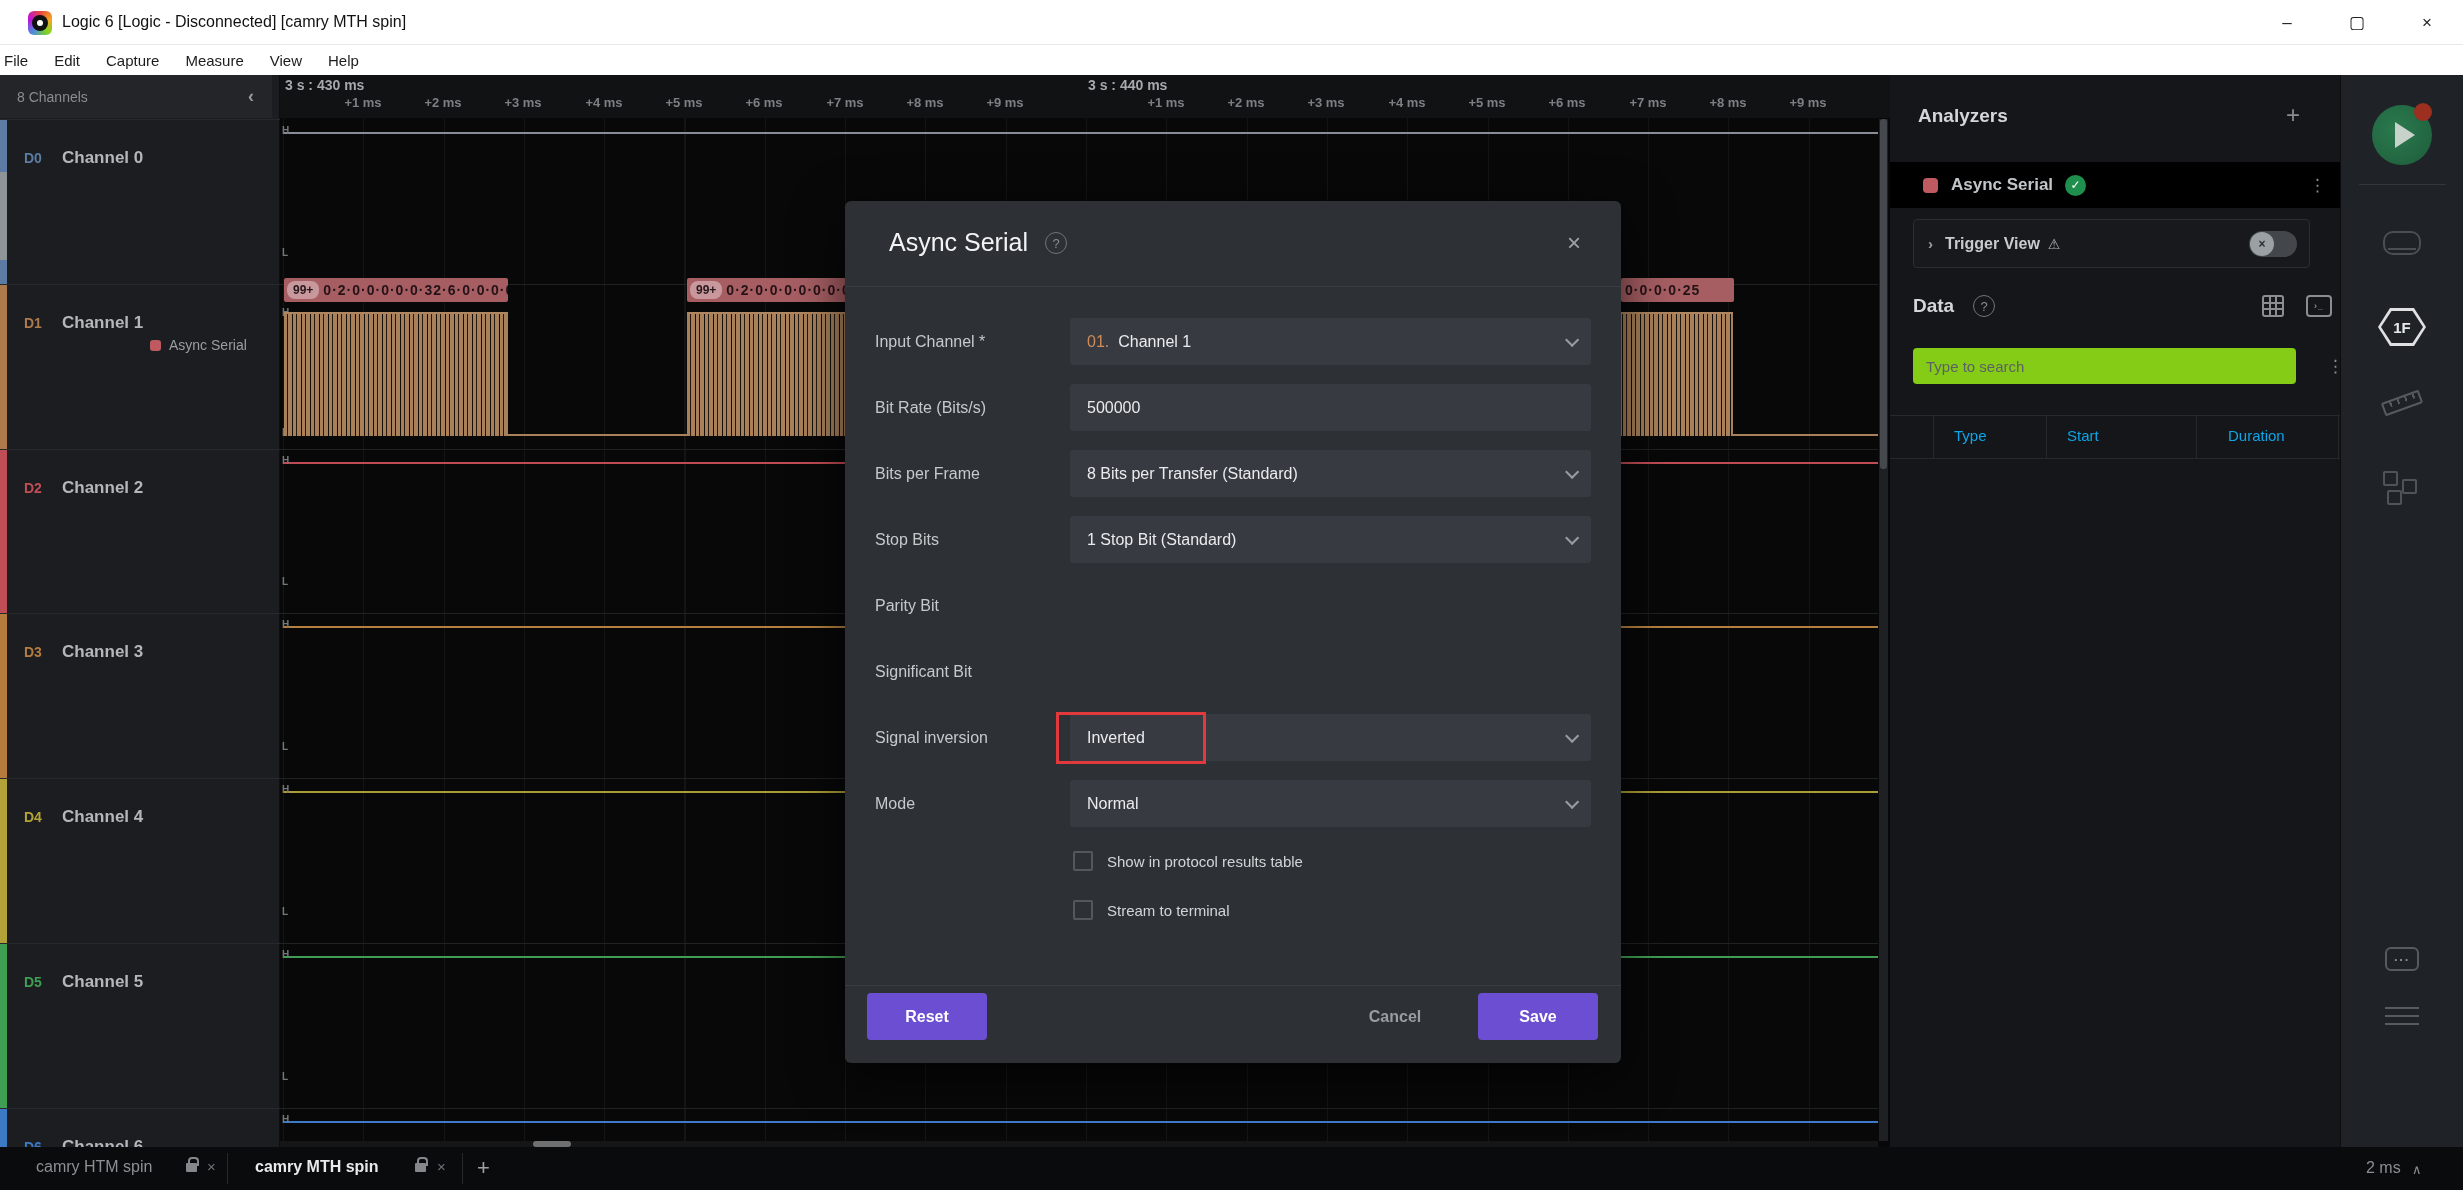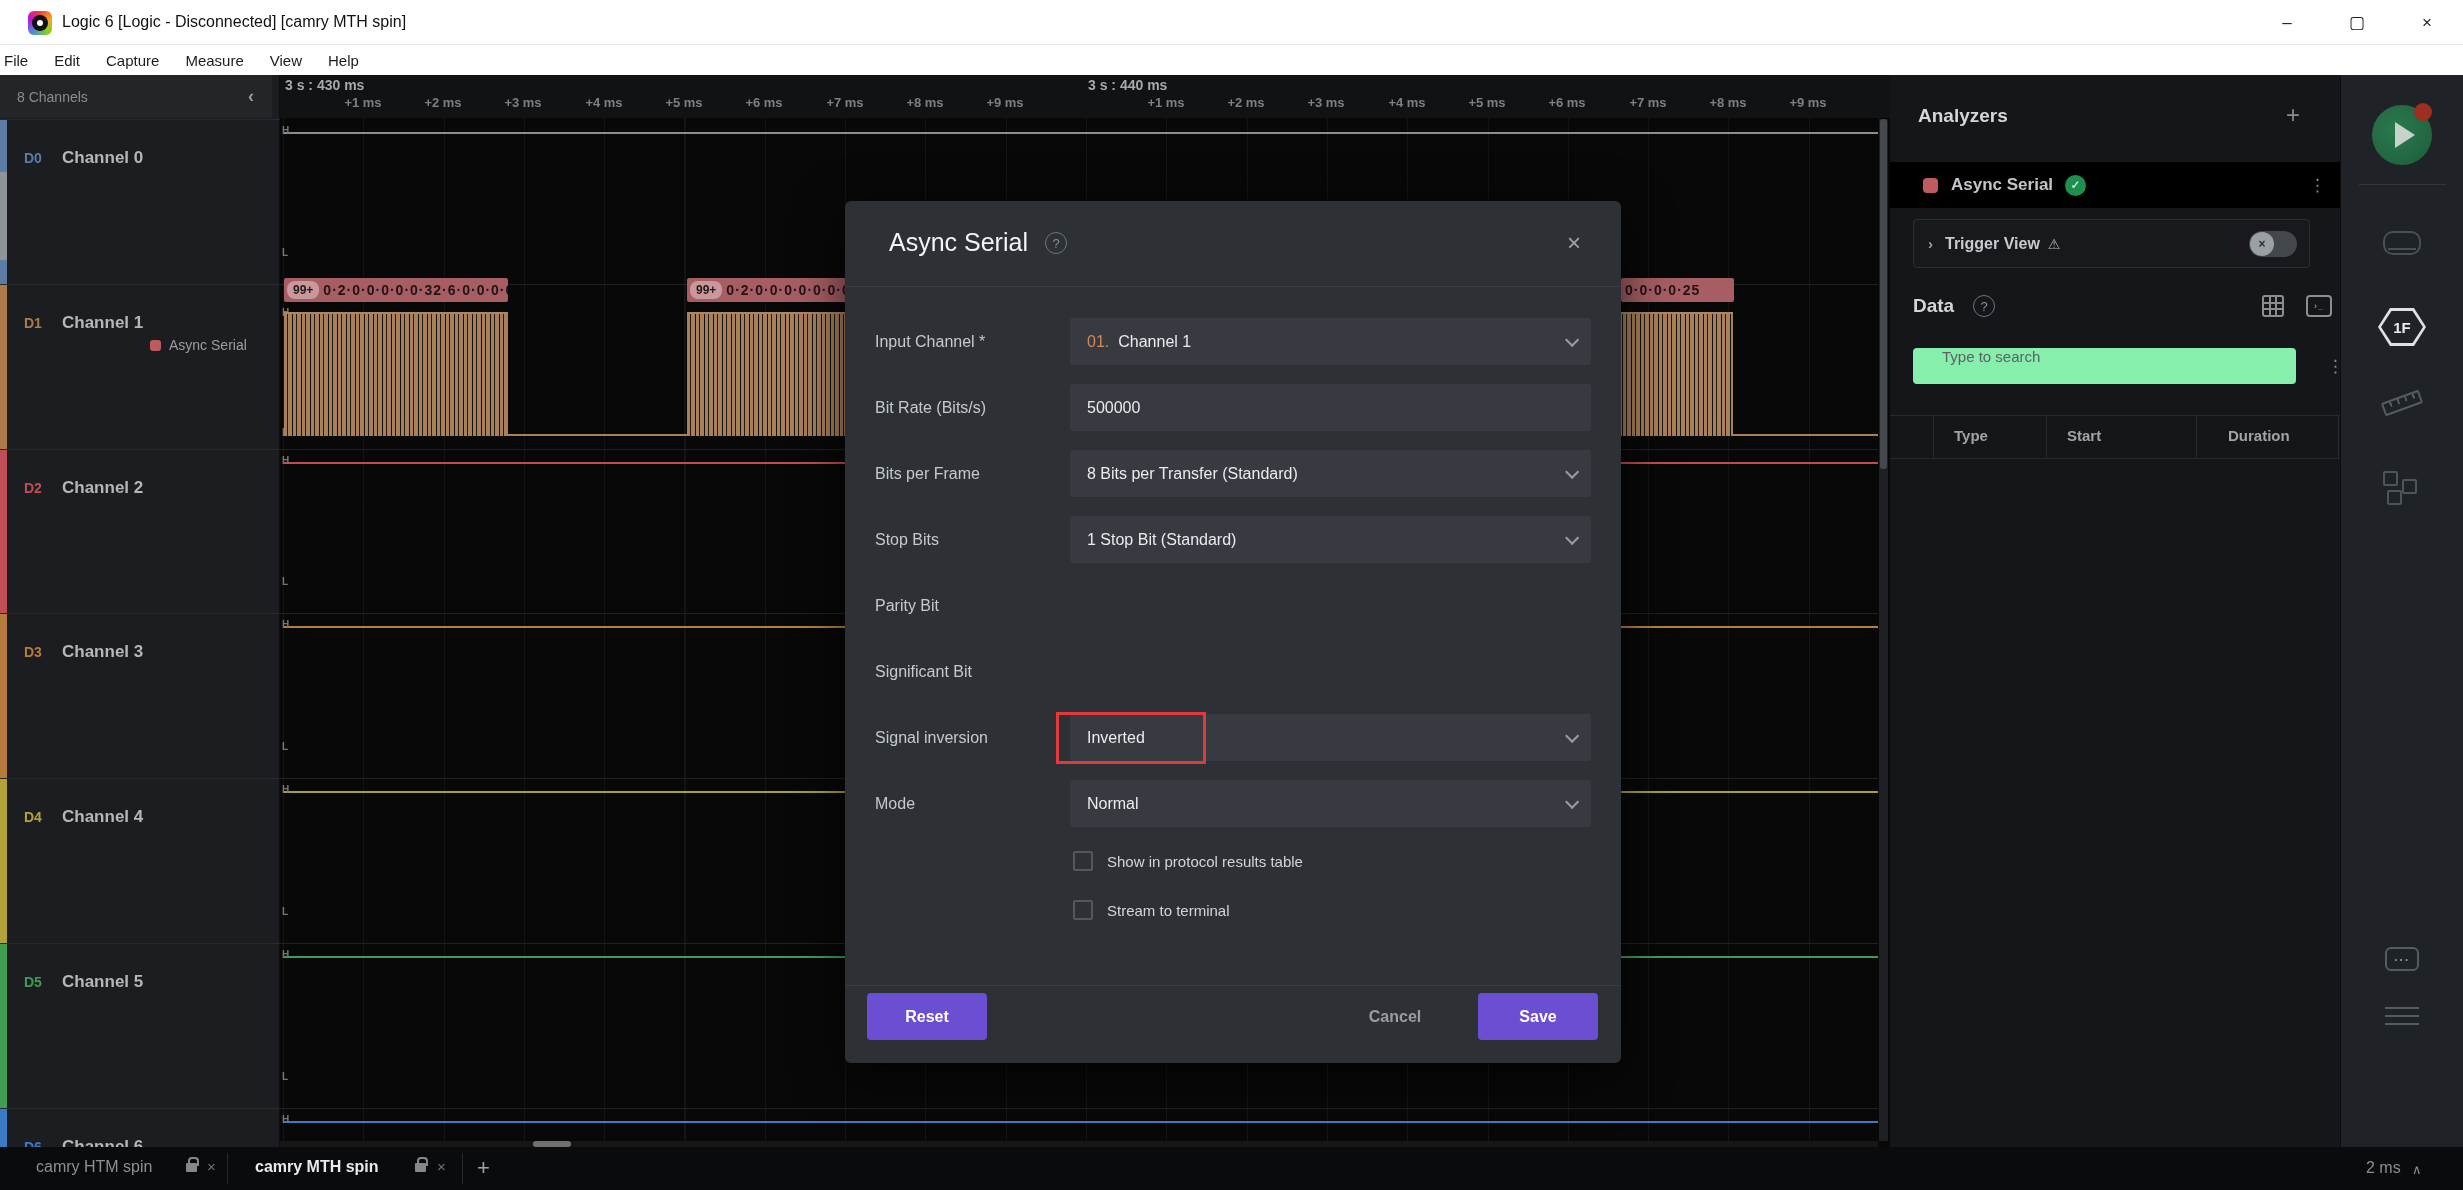--- a/index.html
+++ b/index.html
@@ -73,25 +73,25 @@
   .toggle-knob { position:absolute; left:1px; top:1px; width:24px; height:24px; border-radius:50%; background:#9ba0a4;
     display:flex; align-items:center; justify-content:center; font-size:12px; font-weight:bold; color:#2b2e31; }
   .data-title { font-size:19px; font-weight:bold; color:#d4d7d9; }
   .help-circle { width:22px; height:22px; border-radius:50%; border:1.5px solid #6f7478; color:#8a8e91; font-size:13px;
     display:flex; align-items:center; justify-content:center; }
   .icon-grid { width:22px; height:22px; border:2px solid #8b8e91; border-radius:3px;
     background:linear-gradient(#8b8e91,#8b8e91) 5px 0/2px 100% no-repeat, linear-gradient(#8b8e91,#8b8e91) 11px 0/2px 100% no-repeat,
                linear-gradient(#8b8e91,#8b8e91) 0 5px/100% 2px no-repeat, linear-gradient(#8b8e91,#8b8e91) 0 11px/100% 2px no-repeat; }
   .icon-terminal { width:26px; height:22px; border:2px solid #8b8e91; border-radius:4px; color:#8b8e91; font-size:9px; font-weight:bold;
     display:flex; align-items:center; justify-content:center; letter-spacing:1px; }
-  .search-box { left:23px; top:273px; width:383px; height:36px; background:#86efac; border-radius:4px; display:flex; align-items:flex-start;padding-left:16px; }
+  .search-box { left:23px; top:273px; width:383px; height:36px; background:#84cc16; border-radius:4px; display:flex; align-items:center; }
   .search-placeholder { margin-left:13px; font-size:15px; color:#5d6165; }
   .tbl-line-h { left:0; width:450px; height:1px; background:#26292c; }
   .tbl-line-v { top:340px; width:1px; height:44px; background:#26292c; }
-  .tbl-head { top:352px; font-size:15px; font-weight:bold; color:#a3a3a3; }
+  .tbl-head { top:352px; font-size:15px; font-weight:normal; color:#0ea5e9; }
 
   
   .right-toolbar { left:2340px; top:75px; width:123px; height:1072px; background:#1f2226; border-left:1px solid #0c0d0e; }
   .play-btn { left:50%; margin-left:-30px; top:30px; width:60px; height:60px; border-radius:50%;
     background:radial-gradient(circle at 40% 40%, #2b7a4e, #1d5c3a); }
   .play-tri { position:absolute; left:23px; top:17px; width:0; height:0; border-left:20px solid #c7d2cb; border-top:13px solid transparent; border-bottom:13px solid transparent; }
   .rec-dot { left:50%; margin-left:12px; top:28px; width:18px; height:18px; border-radius:50%; background:#9c2f1f; }
   .tb-sep { left:18px; top:109px; width:87px; height:1px; background:#33373b; }
   .icon-device { left:50%; margin-left:-19px; top:156px; width:38px; height:24px; border:2px solid #4a4f54; border-radius:10px; }
   .icon-device::after { content:""; position:absolute; left:3px; bottom:3px; width:28px; height:2px; background:#4a4f54; }

